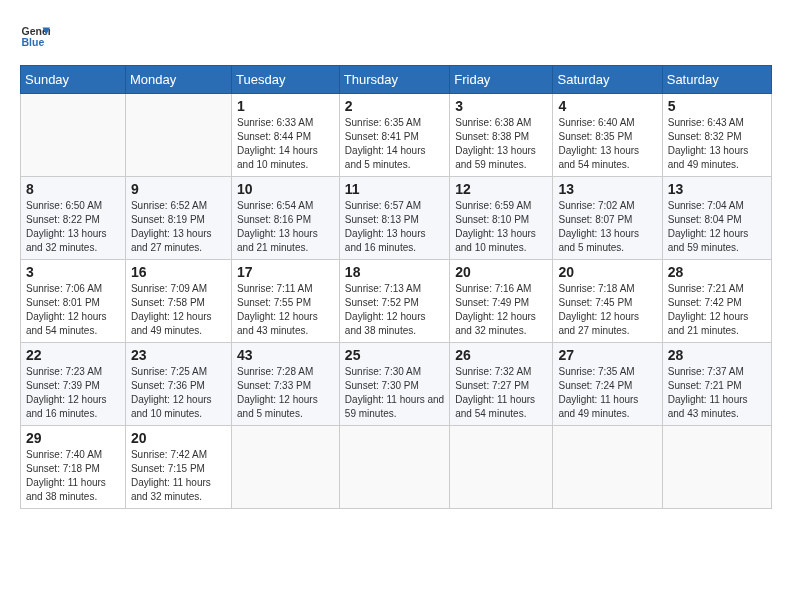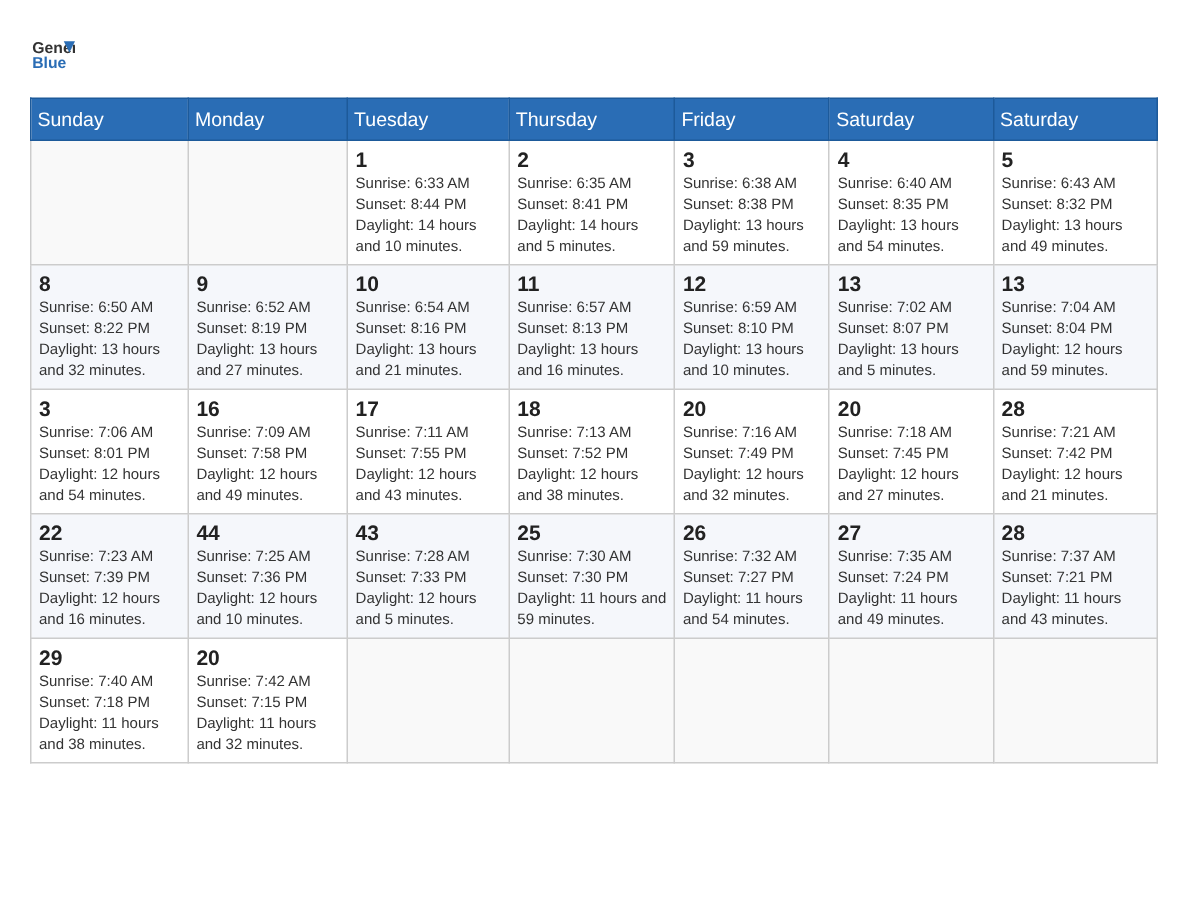--- a/index.html
+++ b/index.html
@@ -271,21 +271,21 @@
       <tr>
         <td>
         <span class="day-num">22</span>
         <div class="day-detail">
           Sunrise: 7:23 AM<br>
           Sunset: 7:39 PM<br>
           Daylight: 12 hours and 16 minutes.
         </div>
       </td>
         <td>
-        <span class="day-num">44</span>
+        <span class="day-num">23</span>
         <div class="day-detail">
           Sunrise: 7:25 AM<br>
           Sunset: 7:36 PM<br>
           Daylight: 12 hours and 10 minutes.
         </div>
       </td>
         <td>
         <span class="day-num">43</span>
         <div class="day-detail">
           Sunrise: 7:28 AM<br>

